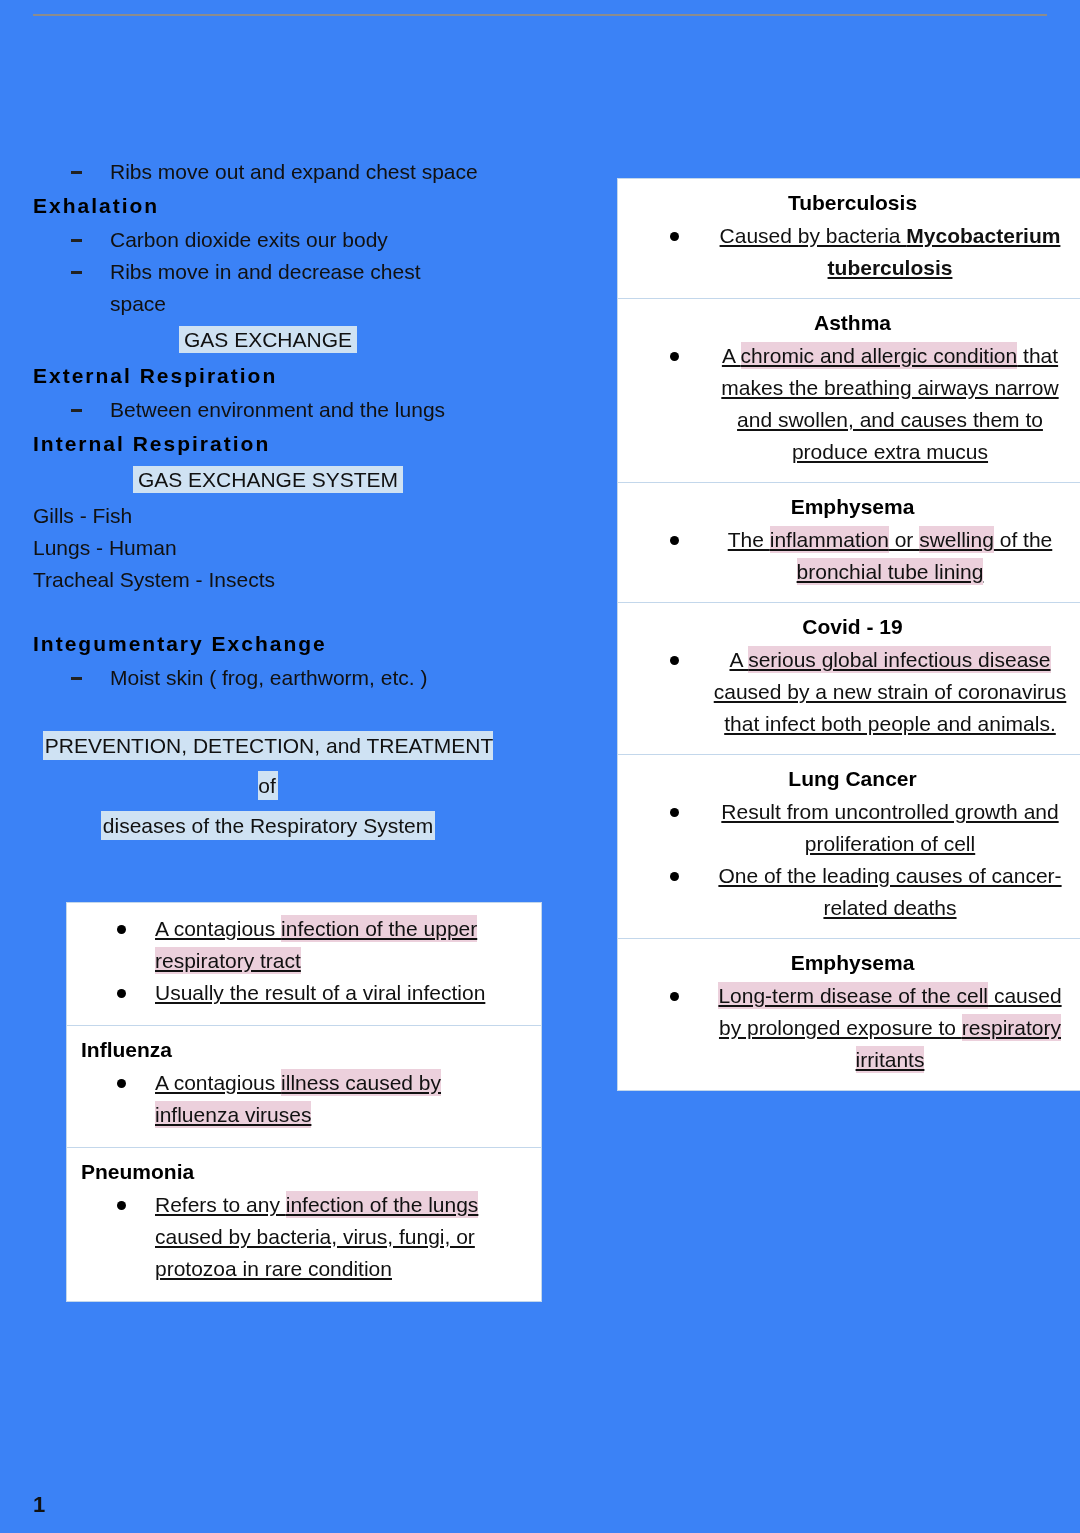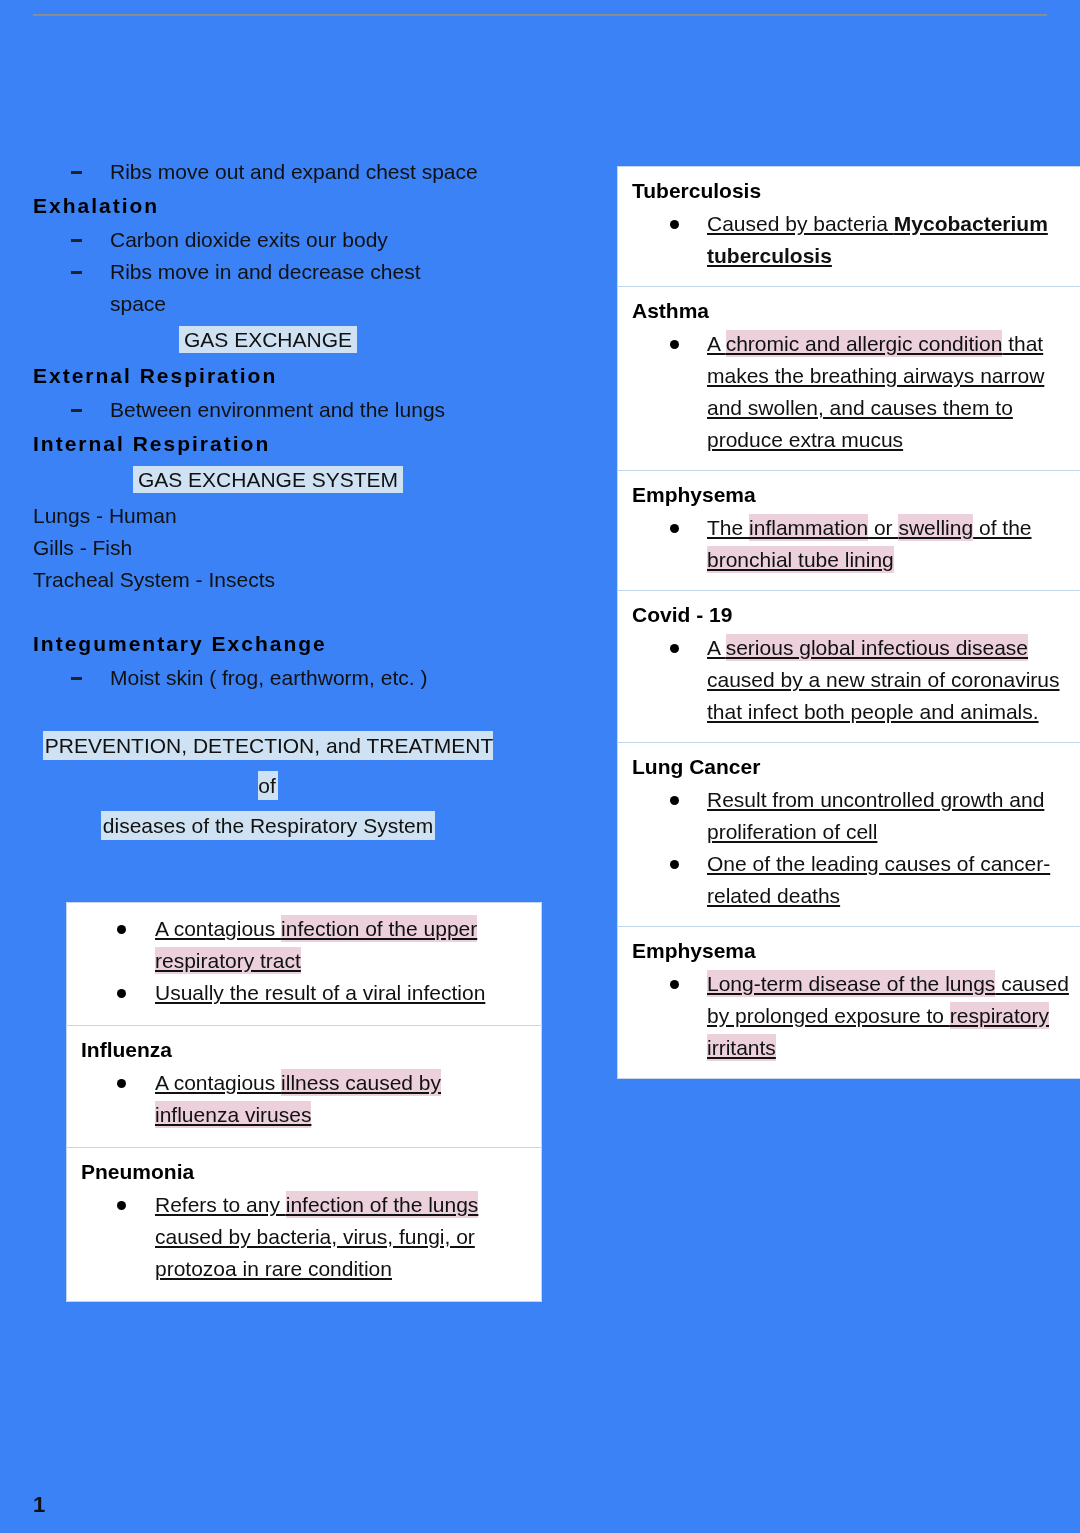--- a/index.html
+++ b/index.html
@@ -48,22 +48,23 @@
   .note-table .row { padding:8px 8px 14px 14px; }
   .note-table .row + .row { border-top:1.5px solid #c3d7eb; }
   .row-title { font-weight:bold; line-height:31px; color:#000; }
   .bullet-list { list-style:none; margin:2px 0 0 0; padding:0 0 0 38px; }
   .bullet-list li { position:relative; padding-left:37px;text-decoration:underline; }
   .bullet-list li::before {
     content:""; position:absolute; left:0; top:12px;
     width:9px; height:9px; border-radius:50%; background:#000;
   }
   .right-table {
-    position:absolute; left:617px; top:166px; width:463px;
+    position:absolute; left:617px; top:178px; width:463px;
     border-right:none;
+    text-align:center;
   }
   .left-table { margin-left:33px; margin-top:56px; width:474px; }
   .left-table .row { padding:8px 14px 16px 14px; }
   .left-table .bullet-list { padding-left:36px; }
   .left-table .bullet-list li { padding-left:38px; }
   
   .page-number {
     position:absolute; left:33px; bottom:12px;
     font-weight:bold; font-size:22px;
   }
@@ -101,22 +102,22 @@
       <span class="dash-text">Between environment and the lungs</span>
     </div>
 
     <div class="mono-heading">Internal Respiration</div>
 
 
     <div class="center-heading">
       <span class="hl-blue">GAS EXCHANGE SYSTEM</span>
     </div>
 
+    <div class="plain-line">Gills - Fish</div>
     <div class="plain-line">Lungs - Human</div>
-    <div class="plain-line">Gills - Fish</div>
     <div class="plain-line">Tracheal System - Insects</div>
 
     <div class="spacer-30"></div>
 
     <div class="mono-heading">Integumentary Exchange</div>
 
     <div class="dash-item">
       <span class="dash-text">Moist skin ( frog, earthworm, etc. )</span>
     </div>
 
@@ -185,21 +186,21 @@
       <div class="row-title">Lung Cancer</div>
       <ul class="bullet-list">
         <li><span>Result from uncontrolled growth and proliferation of cell</span></li>
         <li><span>One of the leading causes of cancer-related deaths</span></li>
       </ul>
     </div>
 
     <div class="row">
       <div class="row-title">Emphysema</div>
       <ul class="bullet-list">
-        <li><span class="hl-pink">Long-term disease of the lungs</span><span> caused by prolonged exposure to </span><span class="hl-pink">respiratory irritants</span></li>
+        <li><span class="hl-pink">Long-term disease of the cell</span><span> caused by prolonged exposure to </span><span class="hl-pink">respiratory irritants</span></li>
       </ul>
     </div>
 
   </div>
 
   <div class="page-number">1</div>
 
 </div>
 
 </body></html>

